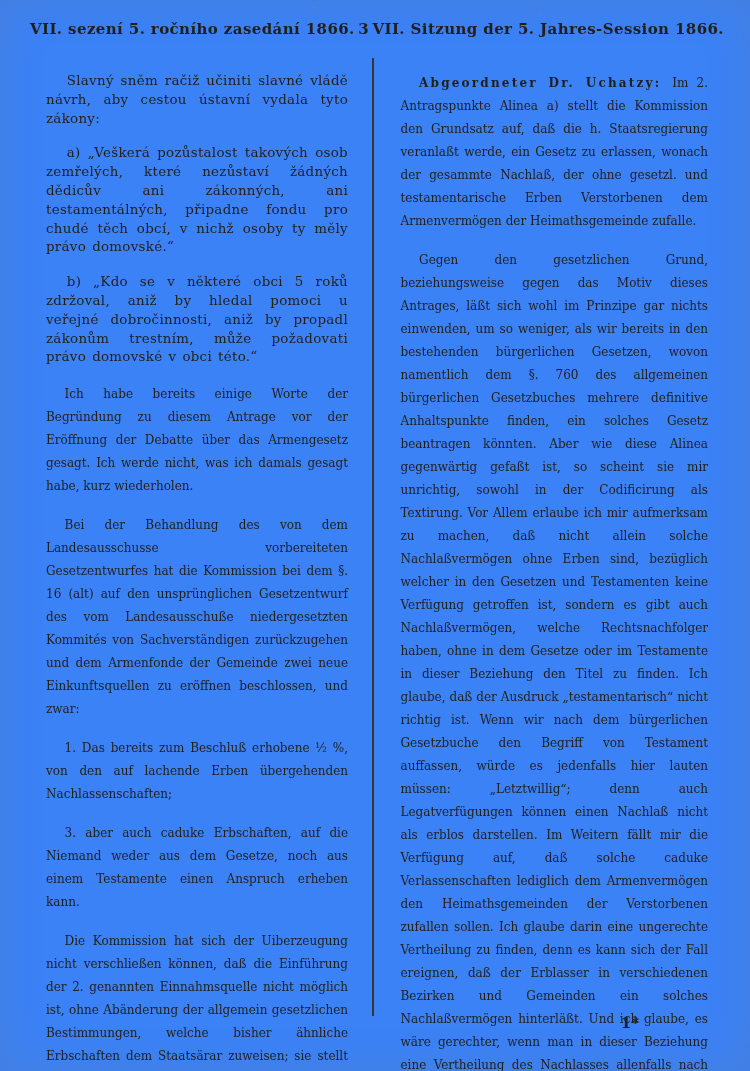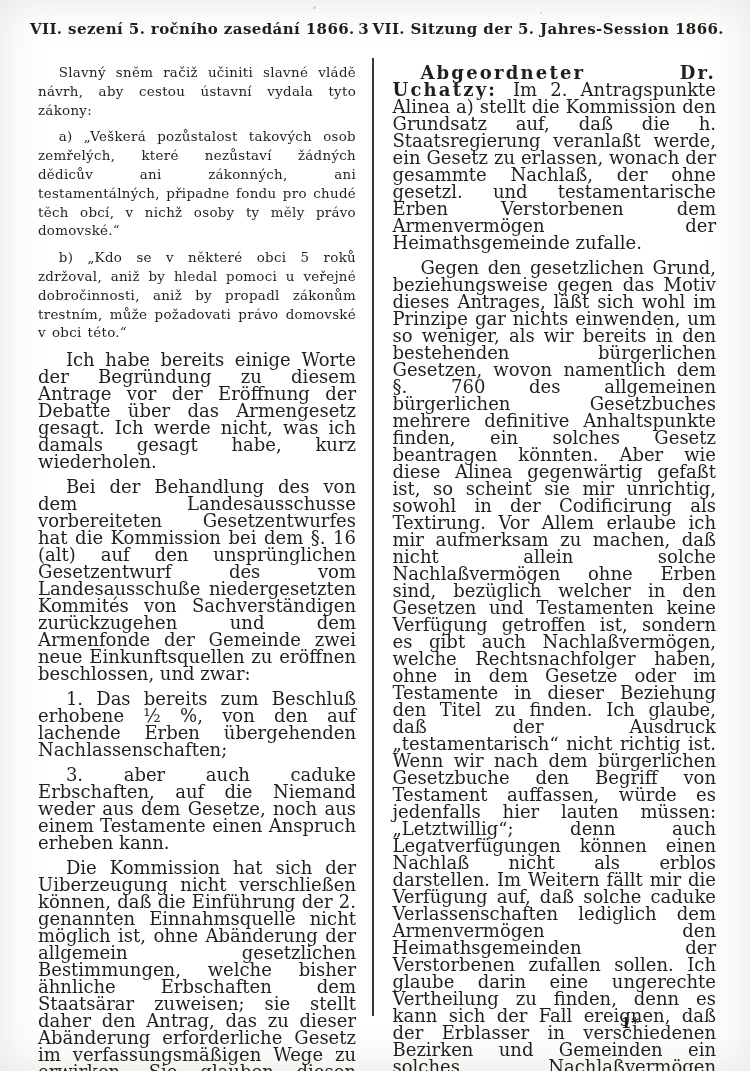--- a/index.html
+++ b/index.html
@@ -25,40 +25,40 @@
     position:absolute;top:56px;left:30px;right:26px;bottom:0;
     display:flex;
   }
   .col{overflow:hidden;}
   .col.left{width:334px;}
   .col.right{flex:1;}
   .divider{
     width:1.5px;background:#3a362f;margin:2px 11px 0 8px;height:958px;
   }
   .col p{
-    margin:8px;text-align:justify;text-indent:1.55em;
+    margin:16px;text-align:justify;text-indent:1.55em;
   }
   .col p.cs{
     font-size:13.4px;line-height:18.8px;letter-spacing:.3px;word-spacing:1.5px;
   }
   .col p.de{
-    font-size:18px;line-height:17px;
+    font-size:12px;line-height:23px;
   }
   .lead{letter-spacing:2.2px;font-weight:bold;}
   .signature-mark{
     position:absolute;top:1014px;left:600px;width:60px;
     font-weight:bold;font-size:15px;text-align:center;
   }
   
   .speck{position:absolute;border-radius:50%;background:#8d867a;opacity:.35;}
 </style>
 </head>
 <body>
 
-<div class="page" style="background: #ffffff; color: rgb(34, 31, 26);">
+<div class="page" style="background: #3b82f6; color: rgb(34, 31, 26);">
 
   <header class="page-header">
     <div class="hdr-left">VII. sezení 5. ročního zasedání 1866.</div>
     <div class="hdr-page">3</div>
     <div class="hdr-right">VII. Sitzung der 5. Jahres-Session 1866.</div>
   </header>
 
   <main class="columns">
     <section class="col left" lang="cs">
         <p class="cs">Slavný sněm račiž učiniti slavné vládě návrh, aby cestou ústavní vydala tyto zákony:</p>

